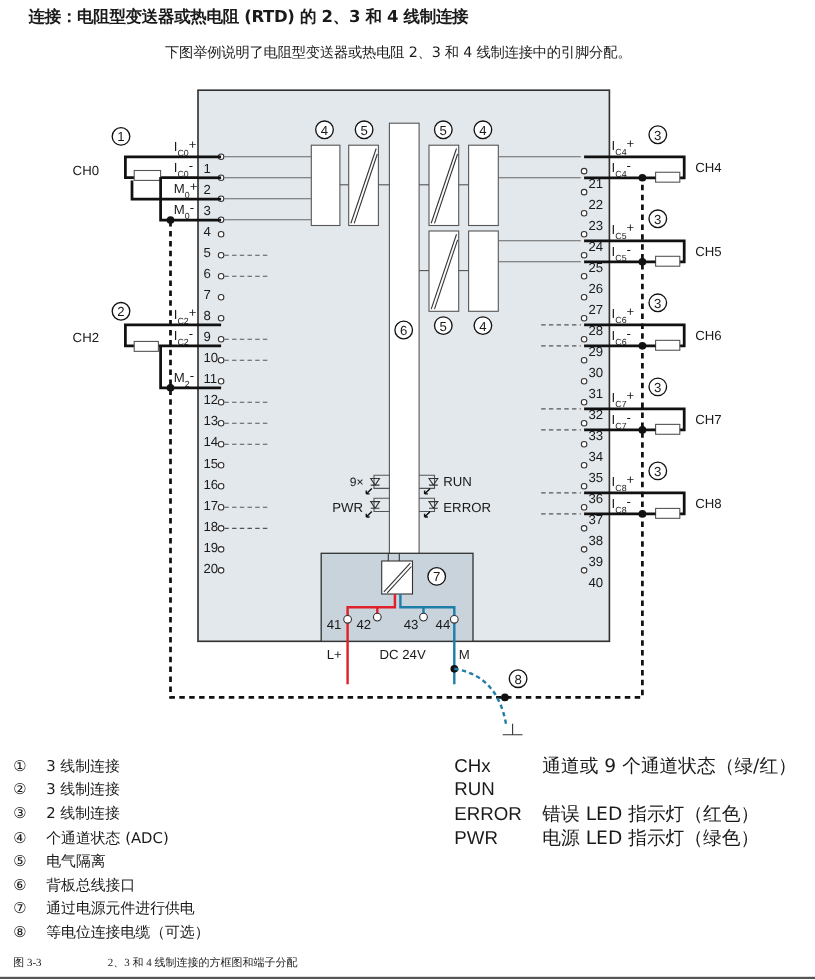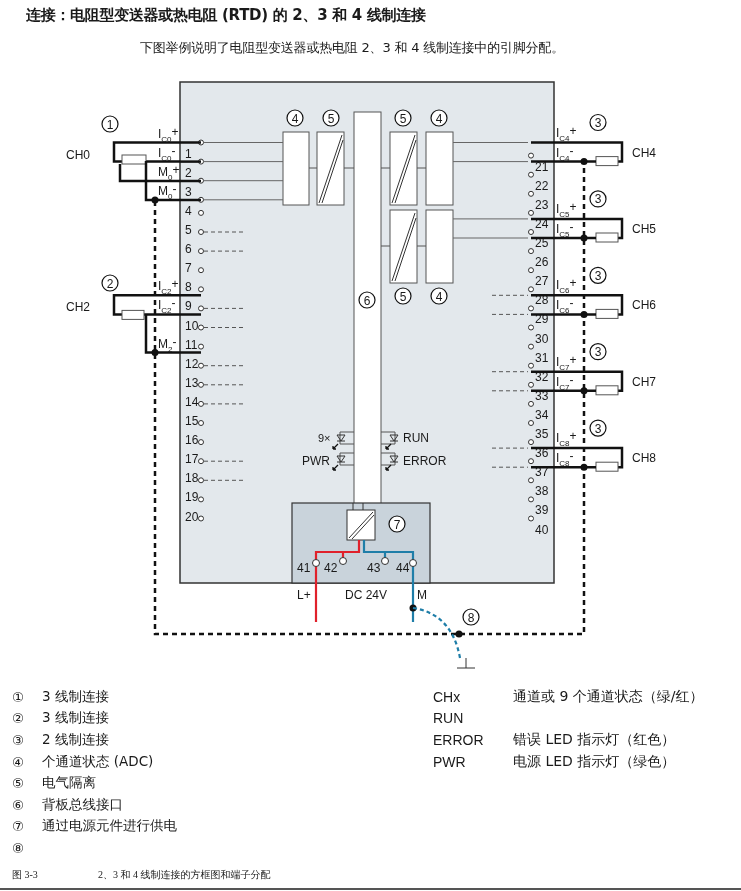--- a/index.html
+++ b/index.html
@@ -1,25 +1,25 @@
 <!DOCTYPE html>
 <html><head>
 <meta charset="utf-8">
 <style>
   html, body { margin:0; padding:0; background:#ffffff; }
   body { width:741px; height:891px; position:relative; overflow:hidden;
          font-family:"DejaVu Sans", "Liberation Sans", sans-serif; color:#1a1a1a; }
   .title { position:absolute; left:26px; top:6px; font-size:15px; font-weight:bold; letter-spacing:-0.3px; }
-  .intro { position:absolute; left:140px; top:39px; font-size:13px; letter-spacing:-0.2px;text-align:right; }
+  .intro { position:absolute; left:150px; top:39px; font-size:13px; letter-spacing:-0.2px;text-align:right; }
   #diagram { position:absolute; left:0; top:70px; }
   #diagram text { font-family:"Liberation Sans", "DejaVu Sans", sans-serif; fill:#1a1a1a; }
   .legend-left { position:absolute; left:12px; top:686px; font-size:13.5px; }
   .legend-left .row { height:21.6px; display:flex; align-items:center; }
   .legend-left .num { width:30px; }
-  .legend-right { position:absolute; left:433px; top:686px; font-size:14px; }
+  .legend-right { position:absolute; left:413px; top:686px; font-size:17px; }
   .legend-right .row { height:21.6px; display:flex; align-items:center; }
   .legend-right .key { width:80px; font-family:"Liberation Sans", sans-serif; }
   .caption { position:absolute; left:12px; top:868px; font-size:10px; display:flex;font-family:Liberation Serif, serif; }
   .caption .fig { width:86px; }
   .bottom-rule { position:absolute; left:0; right:0; top:888px; height:2px; background:#555; }
 </style>
 </head>
 <body>
 
 <div class="title">连接：电阻型变送器或热电阻 (RTD) 的 2、3 和 4 线制连接</div>
@@ -308,20 +308,21 @@
     <div class="row">
       <span class="num">⑥</span>
       <span>背板总线接口</span>
     </div>
     <div class="row">
       <span class="num">⑦</span>
       <span>通过电源元件进行供电</span>
     </div>
     <div class="row">
       <span class="num">⑧</span>
+      <span>等电位连接电缆（可选）</span>
     </div>
   </div>
 <div class="legend-right" id="legend-right">
     <div class="row">
       <span class="key">CHx</span>
       <span>通道或 9 个通道状态（绿/红）</span>
     </div>
     <div class="row">
       <span class="key">RUN</span>
     </div>

